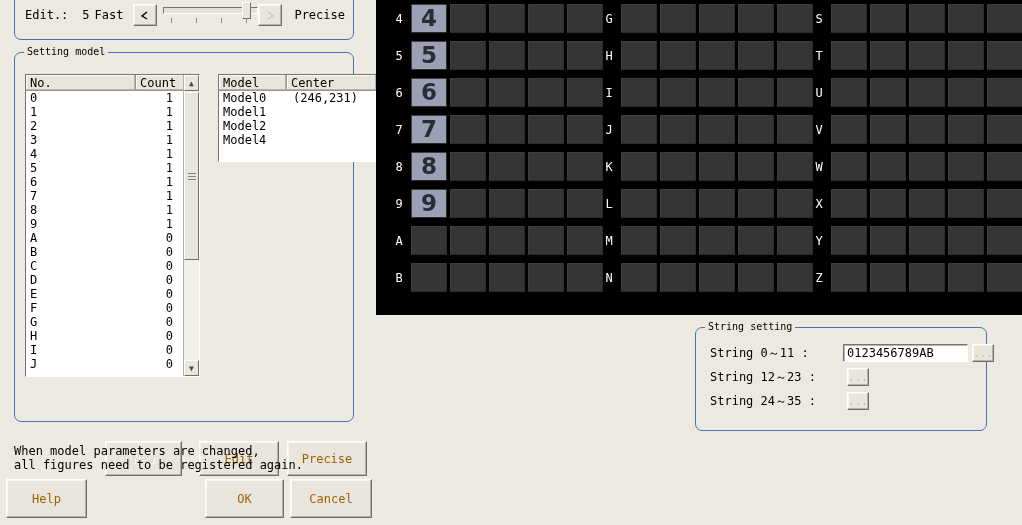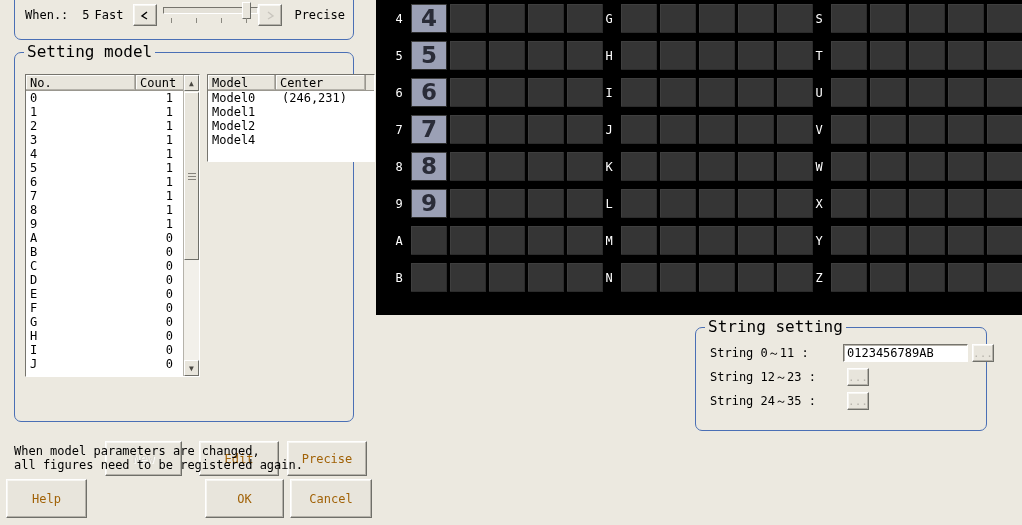--- a/index.html
+++ b/index.html
@@ -42,21 +42,21 @@
   .group {
     position:absolute;
     border:1px solid #4a6fb5;
     border-radius:7px;
     background:transparent;
   }
   .group > .group-title {
     position:absolute; top:-8px; left:9px;
     background:#ece9e0;
     padding:0 3px;
-    font-size:16px;
+    font-size:10px;
     line-height:13px;
     white-space:nowrap;
   }
 
   
   #prec-group { left:14px; top:-34px; width:340px; height:74px; }
   #prec-row { position:absolute; left:10px; top:36px; height:24px; width:320px;
               display:flex; align-items:center; }
   .prec-label { white-space:nowrap; }
   #prec-value { margin-left:14px; }
@@ -121,21 +121,21 @@
     position:absolute; left:0; right:0; top:17px; height:168px;
     background:#e8e5dc;
     border-top:1px solid #ffffff; border-left:1px solid #ffffff;
     border-right:1px solid #6f6f69; border-bottom:1px solid #6f6f69;
     display:flex; align-items:center; justify-content:center;
   }
   .grip { width:8px; }
   .grip i { display:block; height:1px; background:#86837c; margin:2px 0; }
 
   #list-modelcenter {
-    position:absolute; left:192px; top:21px; width:168px; height:88px;
+    position:absolute; left:203px; top:21px; width:168px; height:88px;
   }
   .mc-row { display:flex; height:14px; line-height:14px; }
   .mc-row .c-model  { width:68px; padding-left:4px; }
   .mc-row .c-center { width:86px; padding-left:6px; }
 
   #btn-new    { position:absolute; left:90px;  top:388px; width:77px; height:35px; }
   #btn-edit   { position:absolute; left:184px; top:388px; width:80px; height:35px; }
   #btn-delete { position:absolute; left:272px; top:388px; width:80px; height:35px; }
 
   #note {
@@ -193,21 +193,21 @@
     box-shadow: inset 1px 1px 0 #b7b4ac;
     padding-left:3px; font-size:12px; white-space:nowrap; overflow:hidden;
   }
   .str-dots { width:22px; height:18px; margin-left:4px; font-size:11px; color:#b8b5ad; }
 </style>
 </head>
 <body>
 
 <div class="group" id="prec-group">
   <div id="prec-row">
-    <span class="prec-label">When.:</span>
+    <span class="prec-label">Edit.:</span>
     <span id="prec-value">5</span>
     <span id="prec-fast">Fast</span>
 
     <div class="btn arrow-btn">
       <svg width="9" height="9" viewBox="0 0 9 9" aria-hidden="true">
         <path d="M7 1 L2 5 L7 8" fill="none" stroke="#000" stroke-width="1.4"></path>
       </svg>
     </div>
 
     <div id="slider-wrap">

